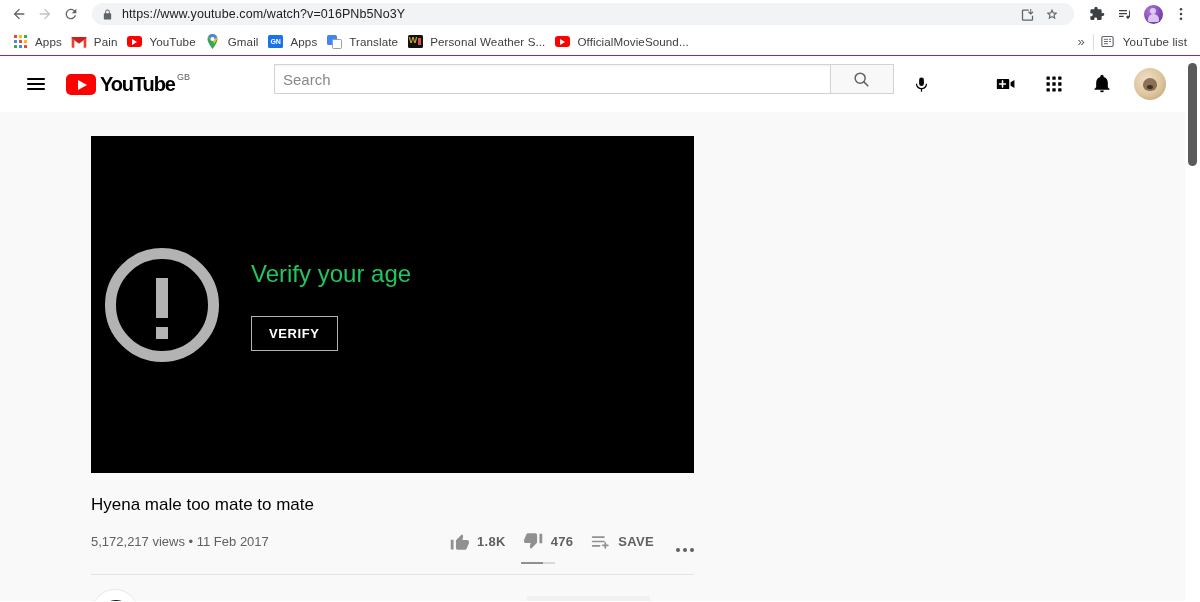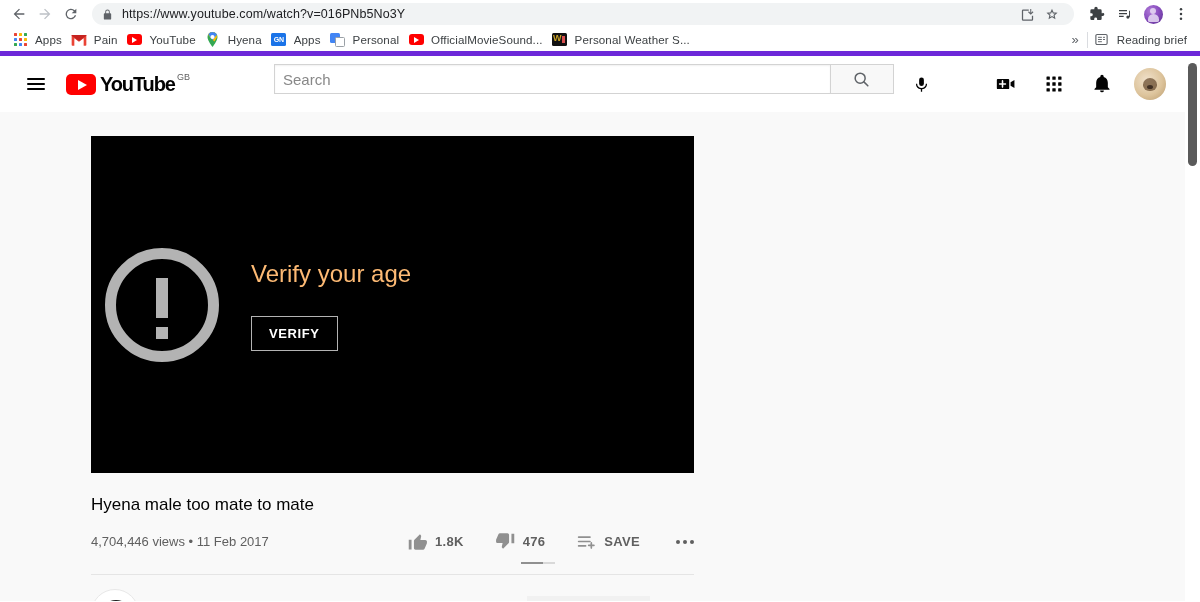--- a/index.html
+++ b/index.html
@@ -75,21 +75,21 @@
     background: #e8dcf4; opacity: .85;
   }
 
   
   .bookmarks {
     height: 28px;
     background: #ffffff;
     display: flex;
     align-items: center;
     padding: 0 6px 0 10px;
-    border-bottom: 5px solid #6d28d9;
+    border-bottom: 1px solid #6d28d9;
     position: relative;
     overflow: hidden;
   }
   .bm {
     display: flex; align-items: center;
     height: 22px;
     padding: 0 7px 0 2px;
     border-radius: 4px;
     flex: 0 0 auto;
     max-width: 150px;
@@ -255,21 +255,21 @@
   .warn-circle::after {
     content: "";
     position: absolute; left: 50%; top: 68px;
     transform: translateX(-50%);
     width: 12px; height: 12px;
     background: #b3b3b3;
   }
   .age-text { flex: 1 1 auto; padding-right: 24px; }
   .age-title {
     font-size: 24px;
-    color: #fdba74;
+    color: #22c55e;
     font-weight: normal;
     line-height: 30px;
     margin-bottom: 7px;
   }
   .age-desc {
     font-size: 14px;
     color: #fff;
     line-height: 20px;
     max-width: 412px;
   }
@@ -296,21 +296,21 @@
     line-height: 24px;
   }
   .meta-row {
     display: flex;
     align-items: center;
     justify-content: space-between;
     padding-top: 14px;
     position: relative;
   }
   .views-date { font-size: 13px; color: #606060; }
-  .actions { display: flex; align-items: center; gap: 14px; }
+  .actions { display: flex; align-items: flex-end; gap: 0; }
   .action {
     display: flex; align-items: center;
     margin-left: 17px;
     color: #606060;
   }
   .action:first-child { margin-left: 0; }
   .action-label {
     font-size: 13px;
     font-weight: bold;
     color: #606060;
@@ -500,71 +500,71 @@
 
   <div class="bm">
     <span class="bm-ico">
       <svg width="13" height="15" viewBox="0 0 20 24">
         <path d="M10 0a8 8 0 0 0-8 8c0 6 8 16 8 16s8-10 8-16a8 8 0 0 0-8-8z" fill="#34a853"></path>
         <path d="M10 0a8 8 0 0 0-7.2 4.5L13 15l4-6.4A8 8 0 0 0 10 0z" fill="#fbbc04"></path>
         <path d="M10 0a8 8 0 0 1 7 4.1L10 13 3.4 3.6A8 8 0 0 1 10 0z" fill="#4285f4"></path>
         <circle cx="10" cy="8" r="3.3" fill="#fff"></circle>
       </svg>
     </span>
-    <span class="bm-label">Hyena</span>
+    <span class="bm-label">Gmail</span>
   </div>
 
   <div class="bm">
     <span class="bm-ico">
       <span class="news-fav">
           <span>GN</span>
         </span>
     </span>
     <span class="bm-label">Apps</span>
   </div>
 
   <div class="bm">
     <span class="bm-ico">
       <span class="tr-fav">
           <span class="a"></span>
           <span class="b"></span>
         </span>
     </span>
-    <span class="bm-label">Personal</span>
+    <span class="bm-label">Translate</span>
+  </div>
+
+  <div class="bm">
+    <span class="bm-ico">
+        <span class="wx-fav"></span>
+      </span>
+    <span class="bm-label">Personal Weather S...</span>
   </div>
 
   <div class="bm">
     <span class="bm-ico">
         <span class="yt-fav"></span>
       </span>
     <span class="bm-label">OfficialMovieSound...</span>
-  </div>
-
-  <div class="bm">
-    <span class="bm-ico">
-        <span class="wx-fav"></span>
-      </span>
-    <span class="bm-label">Personal Weather S...</span>
   </div>
 
 
 
   <div class="bm-spacer"></div>
 
   <div class="chevrons">»</div>
   <div class="bm-divider"></div>
   <div class="bm" style="max-width:none">
     <span class="bm-ico">
       <svg width="15" height="15" viewBox="0 0 24 24">
         <rect x="3" y="4" width="18" height="16" rx="2" fill="none" stroke="#5f6368" stroke-width="1.8"></rect>
         <path d="M7 8.5h5M7 12h5M7 15.5h5" stroke="#5f6368" stroke-width="1.5" stroke-linecap="round"></path>
         <path d="M15 8.5h2M15 12h2" stroke="#5f6368" stroke-width="1.5" stroke-linecap="round"></path>
       </svg>
     </span>
-    <span class="bm-label">Reading brief</span>
+    <span class="bm-label">YouTube list</span>
   </div>
 </div>
 
 <div class="yt-page">
 
   <div class="yt-masthead">
     <div class="mh-left">
       <div class="guide-btn">
         <span class="hamburger">
           <span></span>
@@ -643,21 +643,21 @@
           <button class="verify-btn">VERIFY</button>
         </div>
       </div>
     </div>
 
     <div class="video-info">
       <h1 class="video-title">Hyena male too mate to mate</h1>
 
       <div class="meta-row">
         <div class="views-date">
-          <span>4,704,446 views</span>
+          <span>5,172,217 views</span>
           <span>•</span>
           <span>11 Feb 2017</span>
         </div>
 
         <div class="actions">
           <div class="action">
             <svg class="action-svg" width="21" height="21" viewBox="0 0 24 24">
               <path d="M2 21h3.2V10H2zM22.8 12.1c0-1-.9-1.9-1.9-1.9h-5.6l.9-4.1.03-.3c0-.4-.17-.77-.44-1.04L14.8 3.6 8.5 9.93c-.37.36-.58.85-.58 1.37v8.2c0 1.05.85 1.9 1.9 1.9h8.5c.78 0 1.45-.47 1.74-1.15l2.6-6.1c.08-.2.12-.4.12-.62z" fill="#909090"></path>
             </svg>
             <span class="action-label">1.8K</span>

